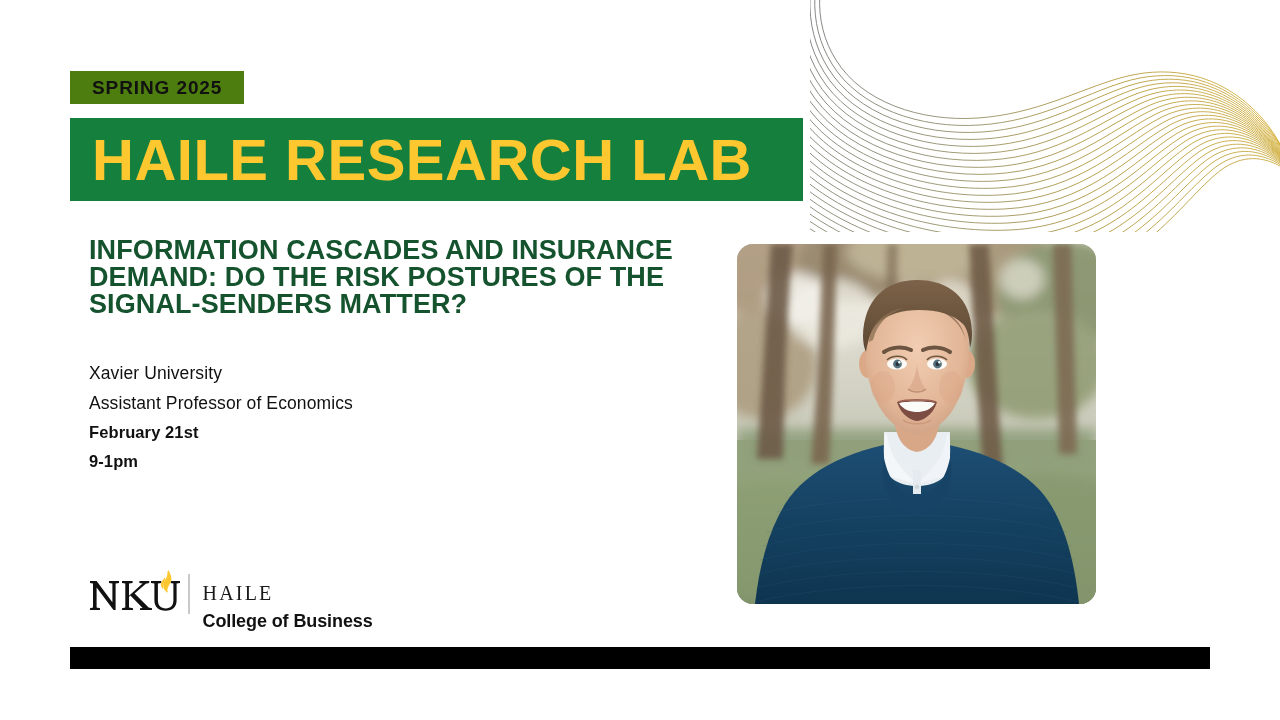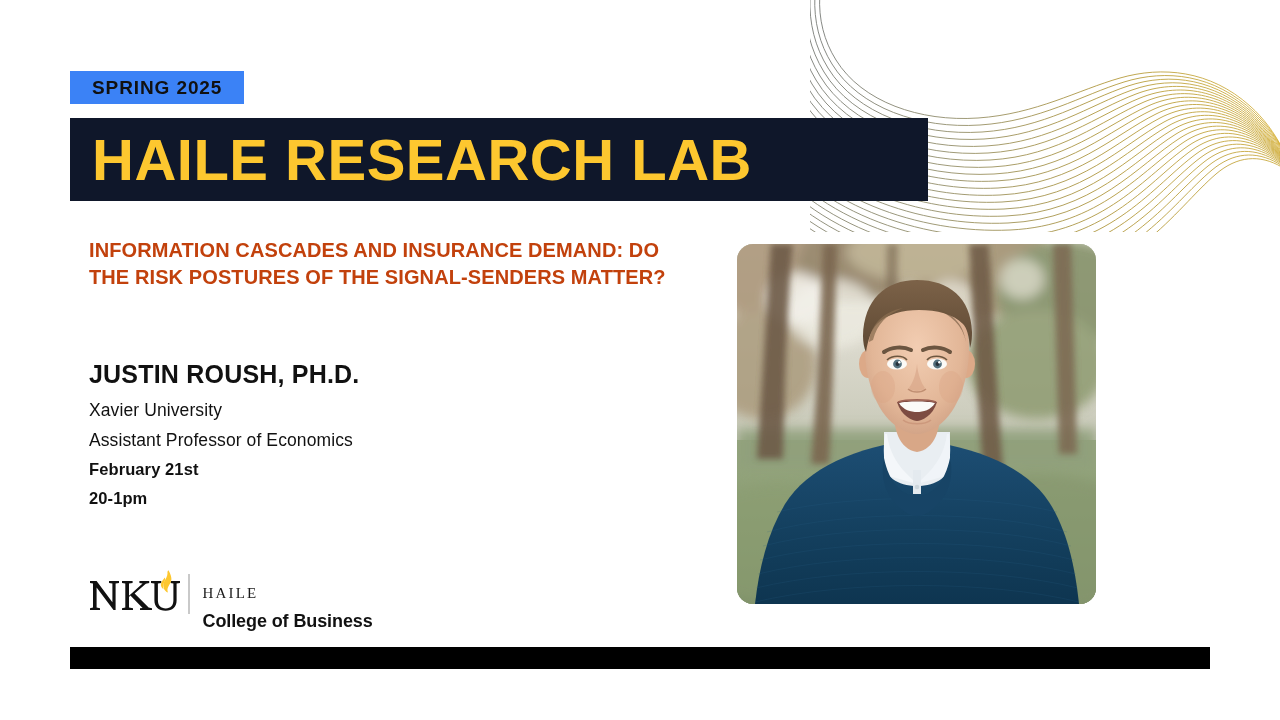--- a/index.html
+++ b/index.html
@@ -37,58 +37,58 @@
   
   .term-badge {
     position: absolute;
     left: 70px;
     top: 71px;
     height: 33px;
     padding: 0 22px;
     display: flex;
     align-items: center;
     justify-content: center;
-    background: #3b82f6;
+    background: #4d7c0f;
     color: #111111;
     font-size: 19px;
     font-weight: 600;
     letter-spacing: 0.9px;
     font-family: "Liberation Sans", sans-serif;
   }
 
   
   .title-bar {
     position: absolute;
     left: 70px;
     top: 118px;
-    width: 858px;
+    width: 733px;
     height: 83px;
-    background: #0f172a;
+    background: #15803d;
     display: flex;
     align-items: center;
   }
   .title-bar .lab-title {
     color: #fdc72f;
     font-size: 58px;
     line-height: 58px;
     font-weight: 700;
     letter-spacing: 0.5px;
     padding-left: 22px;
     white-space: nowrap;
     font-family: "Liberation Sans", sans-serif;
   }
 
   
   .talk-title {
     position: absolute;
     left: 89px;
     top: 237px;
     width: 590px;
-    color: #c2410c;
-    font-size: 20px;
+    color: #14532d;
+    font-size: 27px;
     line-height: 27px;
     font-weight: 700;
     letter-spacing: 0.1px;
     font-family: "Liberation Sans", sans-serif;
   }
 
   
   .speaker-block {
     position: absolute;
     left: 89px;
@@ -137,21 +137,21 @@
     margin: 0 13px 0 8px;
     flex: none;
   }
   .logo-text {
     display: flex;
     flex-direction: column;
     justify-content: center;
   }
   .logo-haile {
     font-family: "Liberation Serif", serif;
-    font-size: 15px;
+    font-size: 20px;
     line-height: 17px;
     letter-spacing: 2.2px;
     color: #1a1a1a;
     font-weight: 400;
     margin-top: 28px;
   }
   .logo-cob {
     font-family: "Liberation Sans", sans-serif;
     font-size: 18px;
     line-height: 22px;
@@ -237,25 +237,24 @@
 
   <div class="term-badge">SPRING 2025</div>
 
   <div class="title-bar">
     <div class="lab-title">HAILE RESEARCH LAB</div>
   </div>
 
   <div class="talk-title">INFORMATION CASCADES AND INSURANCE DEMAND: DO THE RISK POSTURES OF THE SIGNAL-SENDERS MATTER?</div>
 
   <div class="speaker-block">
-    <div class="speaker-name">JUSTIN ROUSH, PH.D.</div>
     <div class="speaker-line">Xavier University</div>
     <div class="speaker-line">Assistant Professor of Economics</div>
     <div class="speaker-line bold">February 21st</div>
-    <div class="speaker-line bold">20-1pm</div>
+    <div class="speaker-line bold">9-1pm</div>
   </div>
 
   <div class="logo">
     <div class="logo-mark">
       <svg viewBox="0 0 92 50" width="92" height="50" xmlns="http://www.w3.org/2000/svg" aria-hidden="true">
 
         <g fill="#111111">
 
           <path d="M2,12 L2,14 L5,14.6 L5,38.5 L2,39.2 L2,41 L12,41 L12,39.2 L8.6,38.5 L8.6,18.5 L25.5,41 L27.6,41 L27.6,14.6 L31,14 L31,12 L21,12 L21,14 L24.4,14.6 L24.4,33.2 L8.6,12 Z"></path>
 

